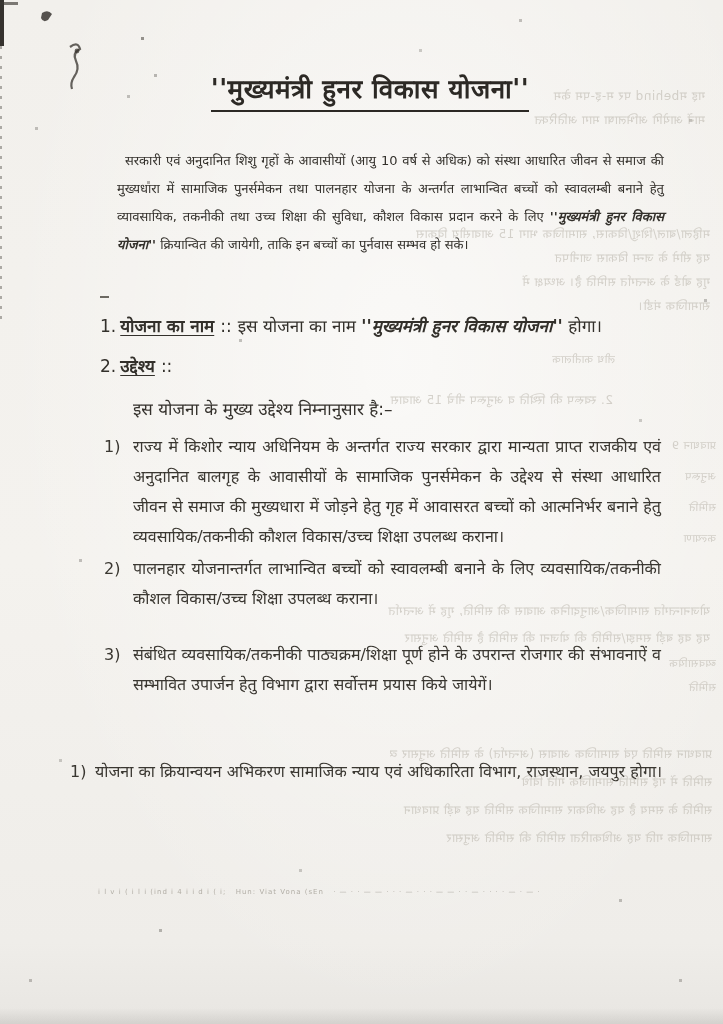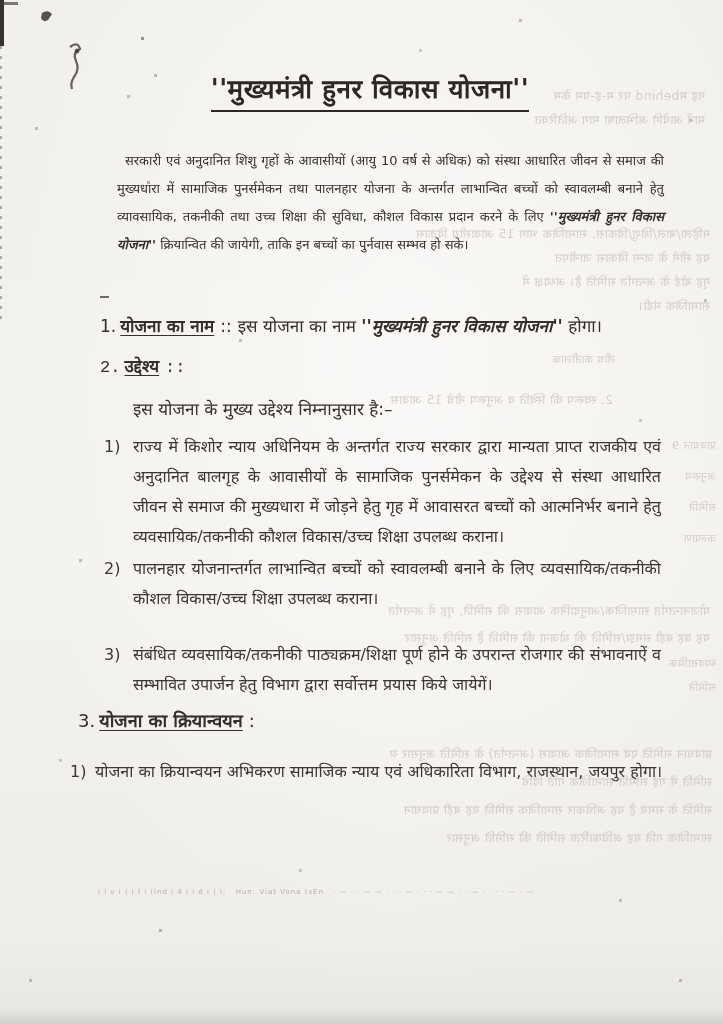--- a/index.html
+++ b/index.html
@@ -50,21 +50,21 @@
 
   
   .title-wrap{position:absolute;left:0;top:70px;width:740px;text-align:center;}
   .doc-title{display:inline-block;font-size:26px;font-weight:bold;color:#2c2925;
     letter-spacing:.5px;border-bottom:2px solid #2c2925;padding-bottom:4px;}
   .intro{position:absolute;left:117px;top:134px;width:547px;font-size:13px;line-height:28px;
     text-align:justify;text-indent:8px;color:#34312c;}
   .scheme-italic{font-style:italic;font-weight:bold;}
   .sec-line{position:absolute;font-size:17px;color:#33302b;}
   .sec1{left:100px;top:314px;width:580px;}
-  .sec2{left:100px;top:354px;font-family:Liberation Mono, monospace;}
+  .sec2{left:100px;top:354px;}
   .sec-num{margin-right:4px;}
   .sec-head{text-decoration:underline;text-underline-offset:3px;font-weight:600;margin-top:28px;}
   .sec-sep{margin:0 6px 0 6px;}
   .lead-line{position:absolute;left:100px;top:397px;font-size:17px;color:#34312c;margin-left:33px;}
   .list-item{position:absolute;display:flex;color:#3a3731;}
   .obj{font-size:16px;line-height:30px;}
   .obj .marker{width:29px;flex:none;}
   .obj .item-text{width:528px;text-align:justify;}
   .obj1{left:104px;top:432px;}
   .obj2{left:104px;top:554px;}
@@ -153,23 +153,20 @@
   </div>
   <div class="list-item obj obj2">
     <span class="marker">2)</span>
     <span class="item-text">पालनहार योजनान्तर्गत लाभान्वित बच्चों को स्वावलम्बी बनाने के लिए व्यवसायिक/तकनीकी कौशल विकास/उच्च शिक्षा उपलब्ध कराना।</span>
   </div>
   <div class="list-item obj obj3">
     <span class="marker">3)</span>
     <span class="item-text">संबंधित व्यवसायिक/तकनीकी पाठ्यक्रम/शिक्षा पूर्ण होने के उपरान्त रोजगार की संभावनाऐं व सम्भावित उपार्जन हेतु विभाग द्वारा सर्वोत्तम प्रयास किये जायेगें।</span>
   </div>
 
-  <div class="sec-line sec3">
-    <span class="sec-num">3.</span><span class="sec-head">योजना का क्रियान्वयन</span><span class="sec-sep">:</span>
-  </div>
 
   <div class="list-item impl">
     <span class="marker">1)</span>
     <span class="item-text">योजना का क्रियान्वयन अभिकरण सामाजिक न्याय एवं अधिकारिता विभाग, राजस्थान, जयपुर होगा।</span>
   </div>
 
   <div class="footer-line">
     <span>i l v i   ( i l i (ind i 4 i i d i ( i;</span>
     <span>Hun: Viat Vona (sEn</span>
     <span>· — · · — — · · · — · · · — — · · — · · · · — · — ·</span>

